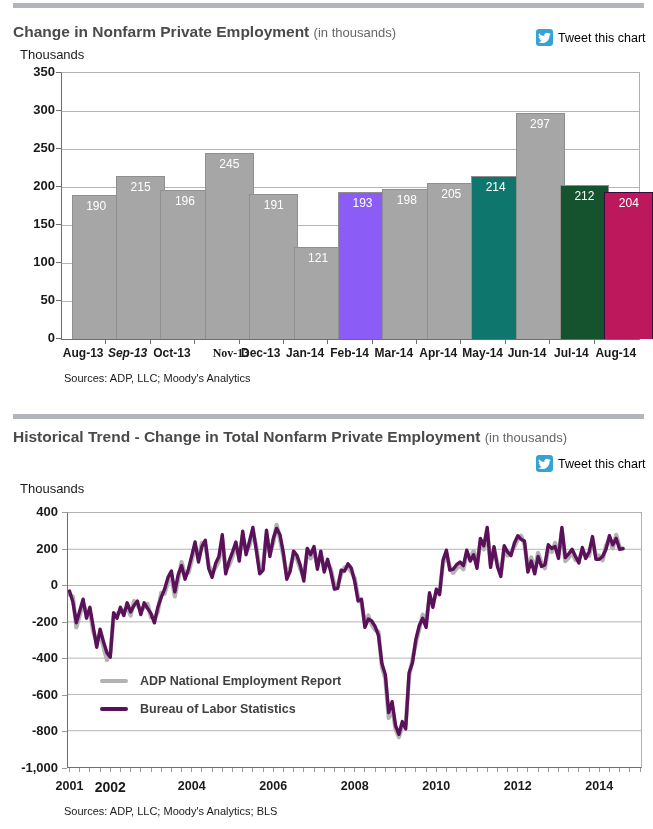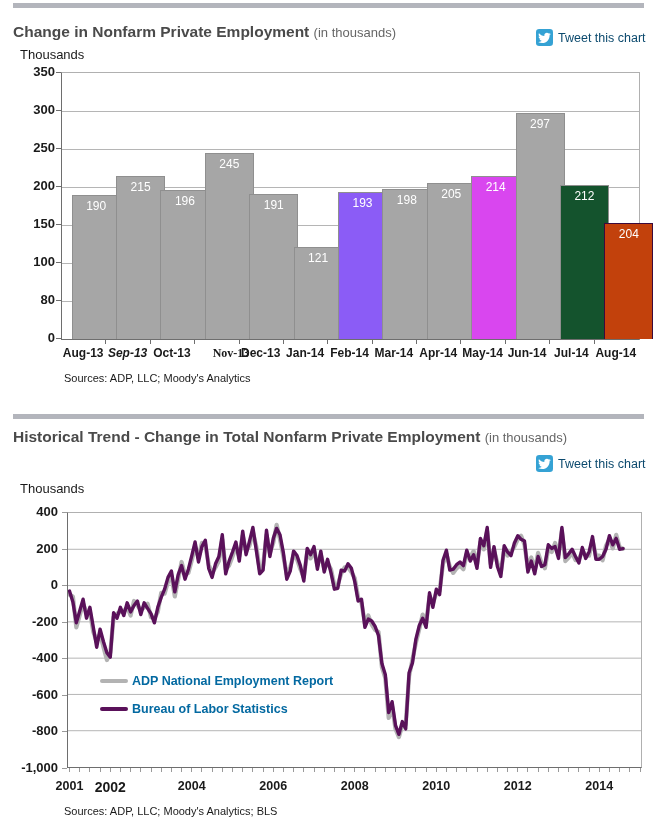--- a/index.html
+++ b/index.html
@@ -2,36 +2,36 @@
 <html><head>
 <meta charset="utf-8">
 <style>
   html,body{margin:0;padding:0;background:#fff;}
   .page{position:relative;width:653px;height:829px;background:#ffffff;
         font-family:"Liberation Sans",sans-serif;overflow:hidden;}
   .divider{position:absolute;left:13px;width:631px;height:5px;background:#b3b5bc;}
   .chart-title{position:absolute;left:13px;font-size:15.5px;font-weight:bold;color:#4a4a4a;white-space:nowrap;}
   .chart-subtitle{font-size:13px;font-weight:normal;color:#666666;}
   .tweet{position:absolute;left:536px;display:flex;align-items:center;gap:5px;cursor:pointer;}
-  .tweet-label{font-size:12.5px;color:#0c4a6e;white-space:nowrap;}
+  .tweet-label{font-size:12.5px;color:#000000;white-space:nowrap;}
   .unit-label{position:absolute;left:20px;font-size:13px;color:#1a1a1a;}
   .plot{position:absolute;background:#fff;border:1px solid #b0b0b0;
         border-left-color:#6e6e6e;border-bottom-color:#6e6e6e;box-sizing:border-box;}
   .gridline{position:absolute;left:0;width:100%;height:1px;background:#b5b5b5;}
   .bar{position:absolute;bottom:0;box-sizing:border-box;border:1px solid #8f8f8f;border-bottom:none;padding-left:47px;}
   .bar-label{position:absolute;top:3px;left:0;width:100%;text-align:center;
              font-size:12px;color:#ffffff;}
   .y-label{position:absolute;text-align:right;font-size:13px;font-weight:bold;color:#1a1a1a;}
   .x-label{position:absolute;text-align:center;font-size:12px;font-weight:bold;color:#1a1a1a;white-space:nowrap;}
   .tick-v{position:absolute;width:1px;height:4px;background:#6e6e6e;}
   .tick-h{position:absolute;width:5px;height:1px;background:#6e6e6e;}
   .sources{position:absolute;left:64px;font-size:11px;color:#1a1a1a;}
   .legend-row{position:absolute;display:flex;align-items:center;}
   .legend-swatch{width:28px;height:4px;border-radius:2px;}
-  .legend-text{margin-left:4px;font-size:12.5px;font-weight:bold;color:#0369a1;white-space:nowrap;}
+  .legend-text{margin-left:12px;font-size:12.5px;font-weight:bold;color:#404040;white-space:nowrap;}
 </style>
 </head>
 <body>
 
 <div class="page">
 
   <div class="divider" style="top:3px;"></div>
 
   <div class="chart-title" style="top:15px;margin-top:8px;">
     <span>Change in Nonfarm Private Employment</span>
@@ -75,41 +75,41 @@
       </div>
       <div class="bar" style="left: 276px; width: 25px; height: 146.68px; background: #8b5cf6; border-color: rgb(143, 143, 143);">
         <div class="bar-label">193</div>
       </div>
       <div class="bar" style="left: 320.385px; width: 25px; height: 150.48px; background: rgb(166, 166, 166); border-color: rgb(143, 143, 143);">
         <div class="bar-label">198</div>
       </div>
       <div class="bar" style="left: 364.769px; width: 25px; height: 155.8px; background: rgb(166, 166, 166); border-color: rgb(143, 143, 143);">
         <div class="bar-label">205</div>
       </div>
-      <div class="bar" style="left: 409.154px; width: 25px; height: 162.64px; background: #d946ef; border-color: rgb(143, 143, 143);">
+      <div class="bar" style="left: 409.154px; width: 25px; height: 162.64px; background: #0f766e; border-color: rgb(143, 143, 143);">
         <div class="bar-label">214</div>
       </div>
       <div class="bar" style="left: 453.538px; width: 25px; height: 225.72px; background: rgb(166, 166, 166); border-color: rgb(143, 143, 143);">
         <div class="bar-label">297</div>
       </div>
       <div class="bar" style="left: 497.923px; width: 25px; height: 154px; background: #14532d; border-color: rgb(143, 143, 143);">
         <div class="bar-label">212</div>
       </div>
-      <div class="bar" style="left: 542.308px; width: 25px; height: 116px; background: #c2410c; border-color: rgb(58, 10, 60);">
+      <div class="bar" style="left: 542.308px; width: 25px; height: 147px; background: #be185d; border-color: rgb(58, 10, 60);">
         <div class="bar-label">204</div>
       </div>
     </div>
   <div id="c1-ylabels">
       <div class="y-label" style="left: 0px; width: 55px; top: 64px;">350</div>
       <div class="y-label" style="left: 0px; width: 55px; top: 102px;">300</div>
       <div class="y-label" style="left: 0px; width: 55px; top: 140px;">250</div>
       <div class="y-label" style="left: 0px; width: 55px; top: 178px;">200</div>
       <div class="y-label" style="left: 0px; width: 55px; top: 216px;">150</div>
       <div class="y-label" style="left: 0px; width: 55px; top: 254px;">100</div>
-      <div class="y-label" style="left: 0px; width: 55px; top: 292px;">80</div>
+      <div class="y-label" style="left: 0px; width: 55px; top: 292px;">50</div>
       <div class="y-label" style="left: 0px; width: 55px; top: 330px;">0</div>
     </div>
   <div id="c1-xlabels">
       <div class="x-label" style="left: 61.1923px; width: 44px; top: 346px;">Aug-13</div>
       <div class="x-label" style="left: 105.577px; width: 44px; top: 346px; font-style: italic;">Sep-13</div>
       <div class="x-label" style="left: 149.962px; width: 44px; top: 346px;">Oct-13</div>
       <div class="x-label" style="left: 209px; width: 44px; top: 346px; font-family: Liberation Serif, serif;">Nov-13</div>
       <div class="x-label" style="left: 238.731px; width: 44px; top: 346px;">Dec-13</div>
       <div class="x-label" style="left: 283.115px; width: 44px; top: 346px;">Jan-14</div>
       <div class="x-label" style="left: 327.5px; width: 44px; top: 346px;">Feb-14</div>

